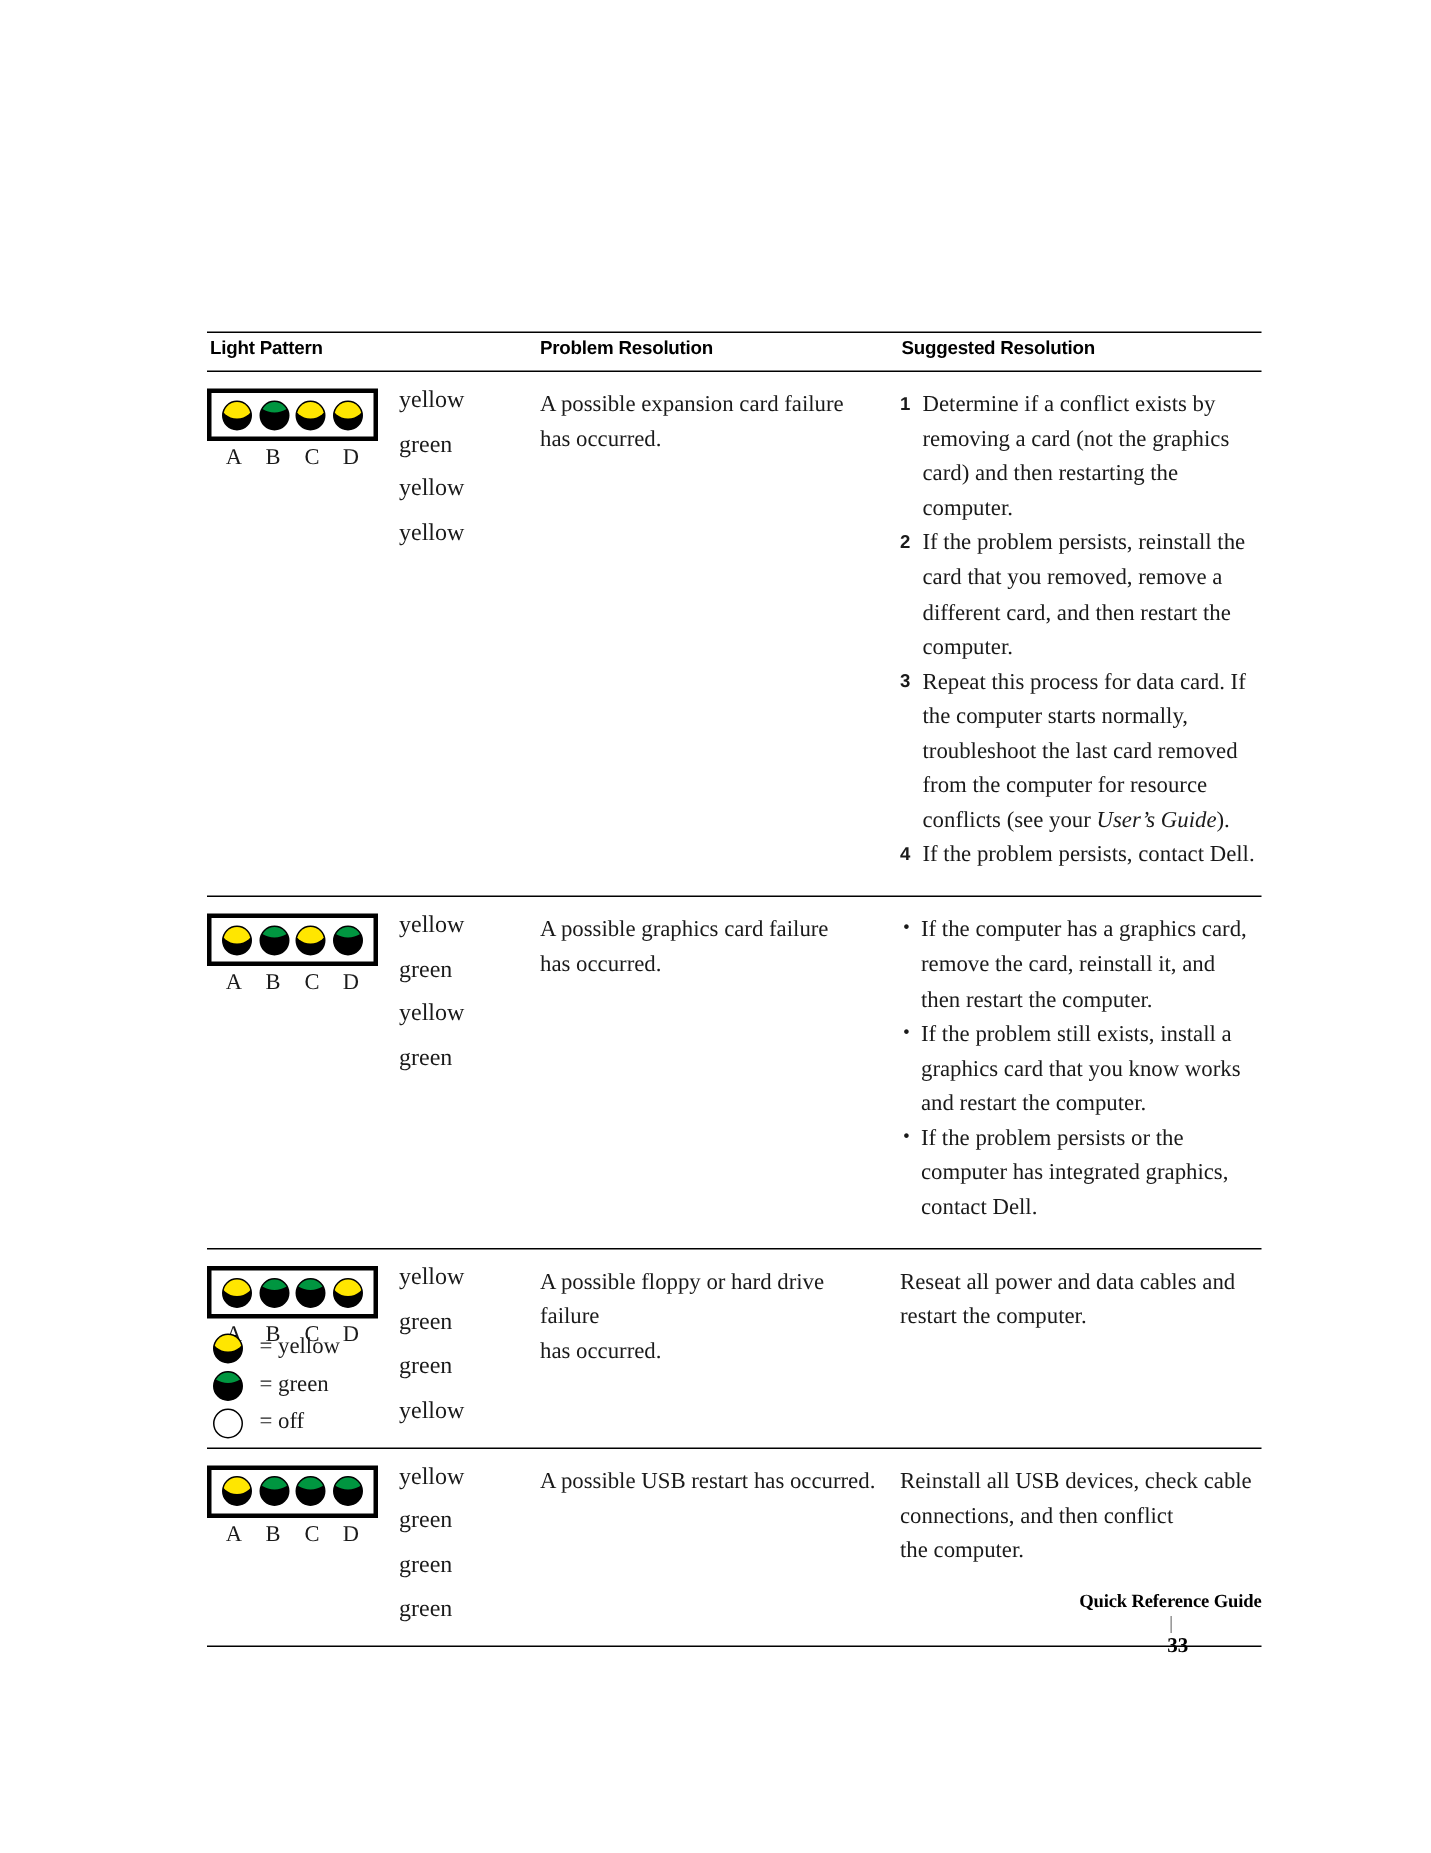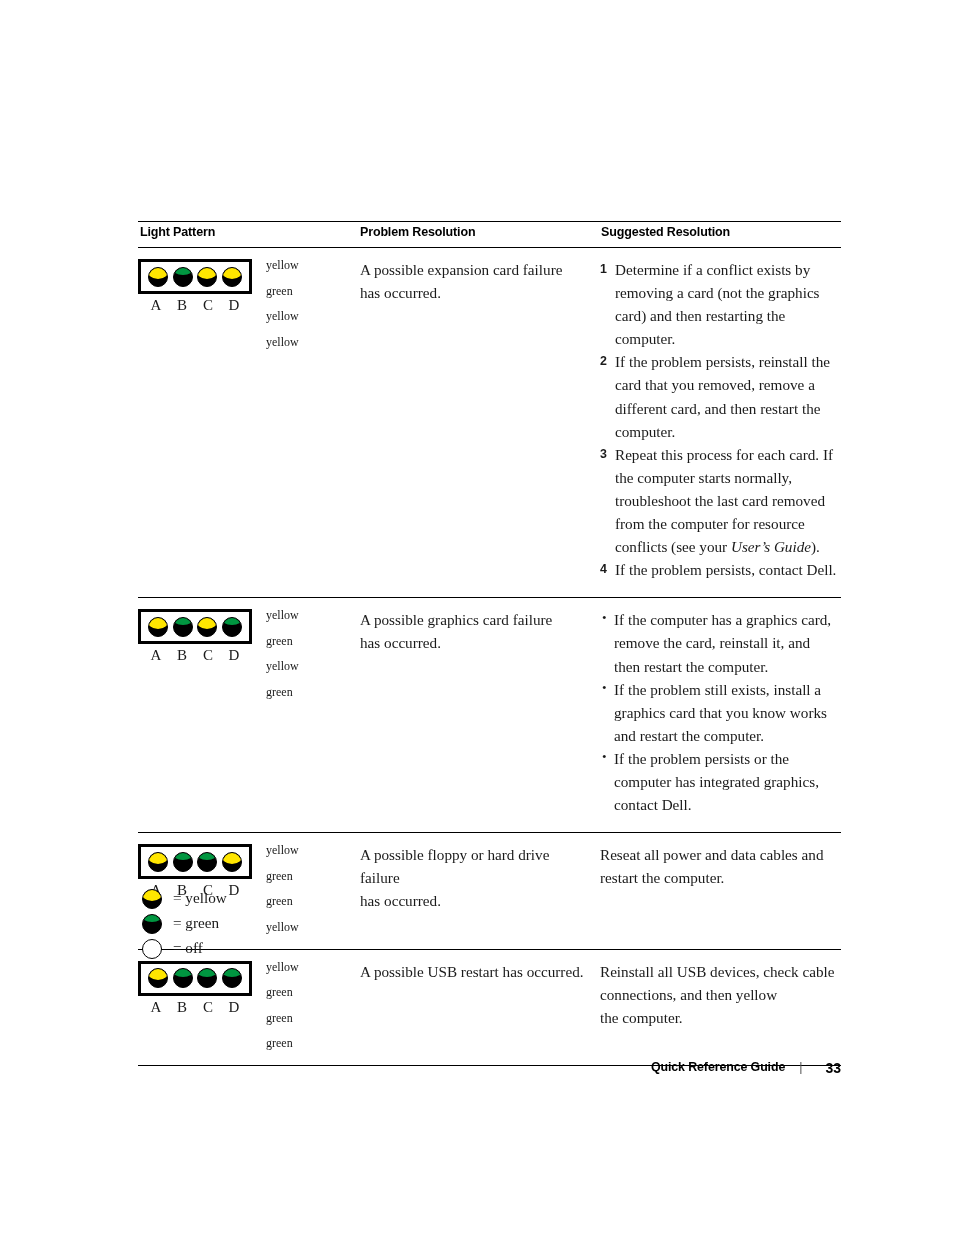--- a/index.html
+++ b/index.html
@@ -123,21 +123,21 @@
     width: 114px;
     padding: 1px 5px 0 5px;
     box-sizing: border-box;
     font-size: 15px;
     line-height: 1.35;
   }
   .led-labels span { width: 20px; text-align: center; }
 
   .color-list {
     margin-left: 14px;
-    font-size: 12px;
+    font-size: 16px;
     line-height: 1;
     padding-top: 1px;
   }
   .color-list div { margin-bottom: 13.5px; }
   .color-list div:last-child { margin-bottom: 0; }
 
   
   ol.steps, ul.bullets {
     margin: 0;
     padding: 0;
@@ -188,25 +188,26 @@
   }
   .legend-row .led { margin-right: 11px; }
   .legend-row .legend-text { line-height: 1; padding-bottom: 2px; }
 
   
   .footer {
     position: absolute;
     right: 113px;
     top: 1060px;
     display: flex;
-    align-items: flex-start;
-    font-family: Liberation Sans, sans-serif;
+    align-items: center;
+    font-family: Liberation Serif, serif;
     font-size: 12.4px;
     font-weight: bold;
     color: #000;
+    flex-direction: column;
   }
   .footer .fname { font-weight: bold; letter-spacing: -0.1px; }
   .footer .fsep {
     margin: 0 13px 0 14px;
     font-weight: normal;
     color: #555;
   }
   .footer .fpage { font-size: 14px; font-weight: bold; margin-left: 10px; }
 </style>
 </head>
@@ -263,21 +264,21 @@
               </div>
             </td>
             <td class="problem-cell">
               <div>A possible expansion card failure</div>
               <div>has occurred.</div>
             </td>
             <td class="resolution-cell">
               <ol class="steps">
                 <li><span class="num">1</span><span>Determine if a conflict exists by removing a card (not the graphics card) and then restarting the computer.</span></li>
                 <li><span class="num">2</span><span>If the problem persists, reinstall the card that you removed, remove a different card, and then restart the computer.</span></li>
-                <li><span class="num">3</span><span>Repeat this process for each card. If the computer starts normally, troubleshoot the last card removed from the computer for resource conflicts (see your </span><span class="ital">User’s Guide</span><span>).</span></li>
+                <li><span class="num">3</span><span>Repeat this process for data card. If the computer starts normally, troubleshoot the last card removed from the computer for resource conflicts (see your </span><span class="ital">User’s Guide</span><span>).</span></li>
                 <li><span class="num">4</span><span>If the problem persists, contact Dell.</span></li>
               </ol>
             </td>
           </tr>
           <tr>
             <td class="pattern-cell">
               <div class="led-wrap">
                 <div class="led-diagram">
                   <div class="led-box">
                     <div class="led yellow">
@@ -393,21 +394,21 @@
                   <div>green</div>
                   <div>green</div>
                 </div>
               </div>
             </td>
             <td class="problem-cell">
               <div>A possible USB restart has occurred.</div>
             </td>
             <td class="resolution-cell">
               <div>Reinstall all USB devices, check cable</div>
-              <div>connections, and then yellow</div>
+              <div>connections, and then conflict</div>
               <div>the computer.</div>
             </td>
           </tr>
         </tbody>
     </table>
   </div>
 
   <div class="legend" id="legend">
       <div class="legend-row">
         <div class="led yellow">

